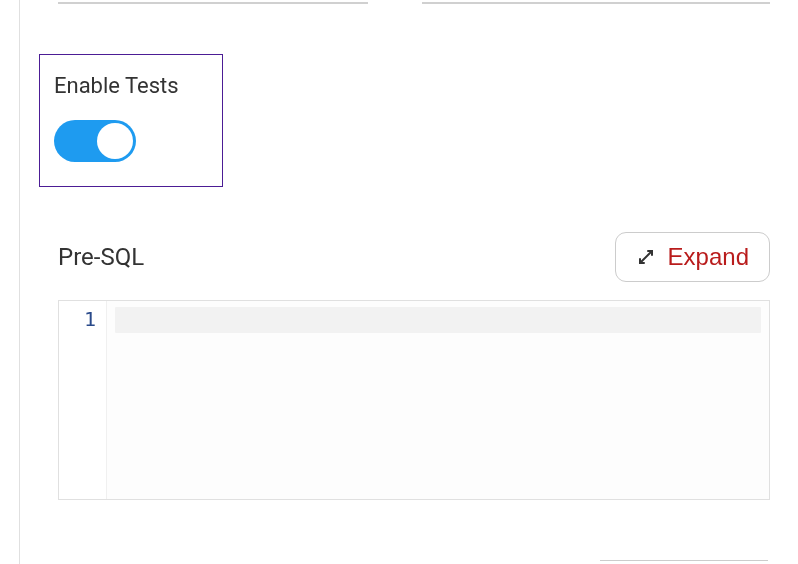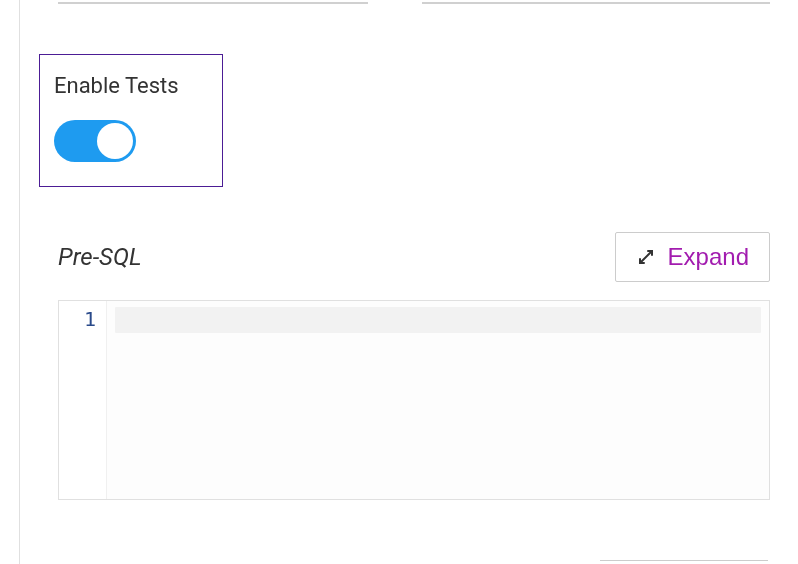--- a/index.html
+++ b/index.html
@@ -80,33 +80,32 @@
     }
     .pre-sql-header {
       display: flex;
       justify-content: space-between;
       align-items: center;
       margin-bottom: 18px;
     }
     .pre-sql-label {
       font-size: 24px;
       color: #333333;
-      font-style: italic;
     }
     .expand-button {
       display: flex;
       align-items: center;
       gap: 12px;
       border: 1px solid #cccccc;
       background: #ffffff;
       padding: 10px 20px;
       font-size: 24px;
-      color: #a21caf;
+      color: #b91c1c;
       cursor: pointer;
-      border-radius: 2px;
+      border-radius: 11px;
     }
     .expand-icon {
       display: inline-flex;
       align-items: center;
       justify-content: center;
     }
     .code-editor {
       border: 1px solid #e0e0e0;
       width: 100%;
       height: 200px;

